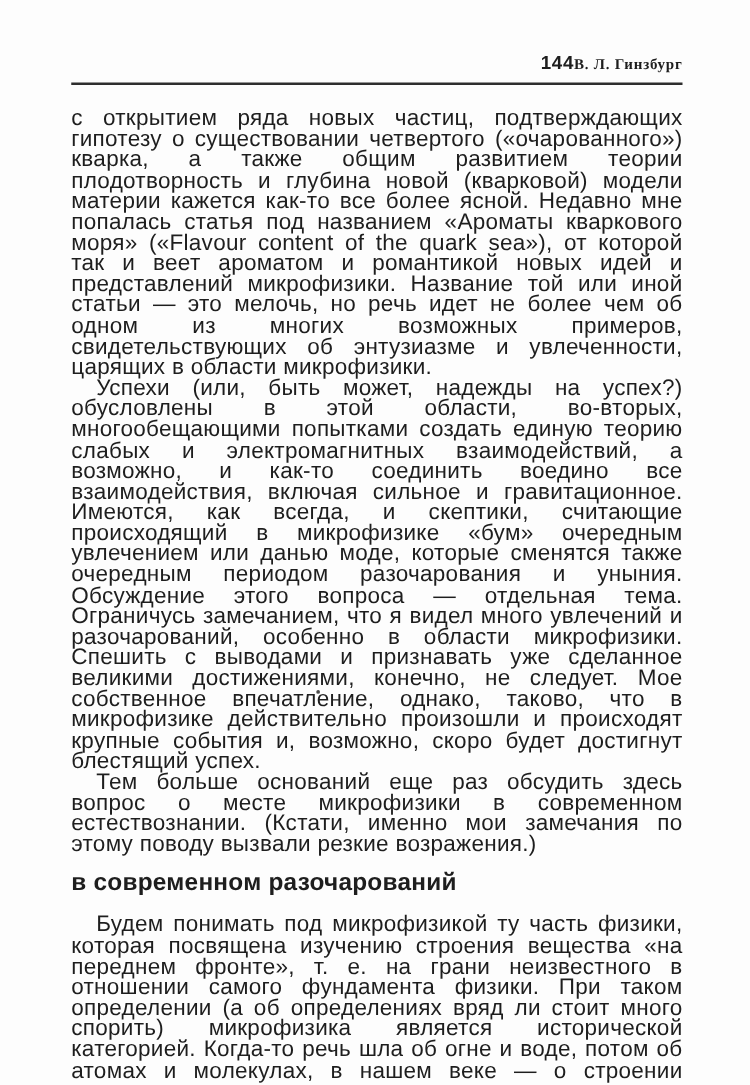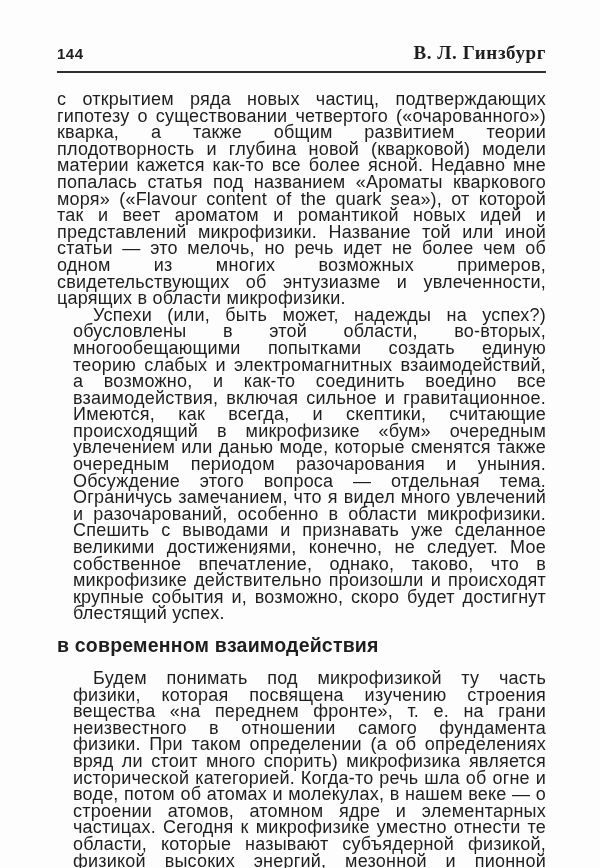--- a/index.html
+++ b/index.html
@@ -18,50 +18,49 @@
     color: #1e1e1e;
   }
   .content {
     position: absolute;
     left: 57px;
     top: 0;
     width: 489px;
   }
   .running-head {
     display: flex;
-    justify-content: space-between;
+    justify-content: flex-end;
     align-items: baseline;
     margin-top: 42px;
     padding-bottom: 7px;
     border-bottom: 2px solid #2e2e2e;
   }
   .page-number {
     font-weight: bold;
     font-size: 15px;
     letter-spacing: 0.5px;
   }
   .author {
     font-family: "Liberation Serif", serif;
     font-weight: bold;
-    font-size: 19px;
+    font-size: 12px;
     letter-spacing: 0.6px;
   }
   .body-text {
     margin-top: 18px;
   }
   .body-text p {
     margin: 0;
     text-align: justify;
     font-size: 18px;
     line-height: 16.6px;
     letter-spacing: 0.22px;
   }
   .body-text p.indent {
     text-indent: 20px;
-    margin-left: 16px;
   }
   .section-heading {
     margin: 12px 0 14px 0;
     font-size: 19.5px;
     font-weight: bold;
     line-height: 22px;
     letter-spacing: 0.2px;
   }
   .section-heading span {
     display: block;
@@ -83,23 +82,24 @@
   <div class="content">
 
     <div class="running-head">
       <span class="page-number">144</span>
       <span class="author">В. Л. Гинзбург</span>
     </div>
 
     <div class="body-text">
       <p>с открытием ряда новых частиц, подтверждающих гипотезу о существовании четвертого («очарованного») кварка, а также общим развитием теории плодотворность и глубина новой (кварковой) модели материи кажется как-то все более ясной. Недавно мне попалась статья под названием «Ароматы кваркового моря» («Flavour content of the quark sea»), от которой так и веет ароматом и романтикой новых идей и представлений микрофизики. Название той или иной статьи — это мелочь, но речь идет не более чем об одном из многих возможных примеров, свидетельствующих об энтузиазме и увлеченности, царящих в области микрофизики.</p>
       <p class="indent">Успехи (или, быть может, надежды на успех?) обусловлены в этой области, во-вторых, многообещающими попытками создать единую теорию слабых и электромагнитных взаимодействий, а возможно, и как-то соединить воедино все взаимодействия, включая сильное и гравитационное. Имеются, как всегда, и скептики, считающие происходящий в микрофизике «бум» очередным увлечением или данью моде, которые сменятся также очередным периодом разочарования и уныния. Обсуждение этого вопроса — отдельная тема. Ограничусь замечанием, что я видел много увлечений и разочарований, особенно в области микрофизики. Спешить с выводами и признавать уже сделанное великими достижениями, конечно, не следует. Мое собственное впечатление, однако, таково, что в микрофизике действительно произошли и происходят крупные события и, возможно, скоро будет достигнут блестящий успех.</p>
+      <p class="indent">Тем больше оснований еще раз обсудить здесь вопрос о месте микрофизики в современном естествознании. (Кстати, именно мои замечания по этому поводу вызвали резкие возражения.)</p>
 
       <h2 class="section-heading">
-        <span>в современном взаимодействия</span>
+        <span>в современном разочарований</span>
       </h2>
 
       <p class="indent">Будем понимать под микрофизикой ту часть физики, которая посвящена изучению строения вещества «на переднем фронте», т. е. на грани неизвестного в отношении самого фундамента физики. При таком определении (а об определениях вряд ли стоит много спорить) микрофизика является исторической категорией. Когда-то речь шла об огне и воде, потом об атомах и молекулах, в нашем веке — о строении атомов, атомном ядре и элементарных частицах. Сегодня к микрофизике уместно отнести те области, которые называют субъядерной физикой, физикой высоких энергий, мезонной и пионной физикой, нейтринной физикой и т. д. В общем, речь идет о строении материи на современном уровне кварков, сильных, электромагнитных и слабых взаимодействий между различными частицами. Хотелось бы получить ответы на извечный</p>
     </div>
   </div>
 
   <div class="scan-speck"></div>
 </div>
 
 </body></html>

